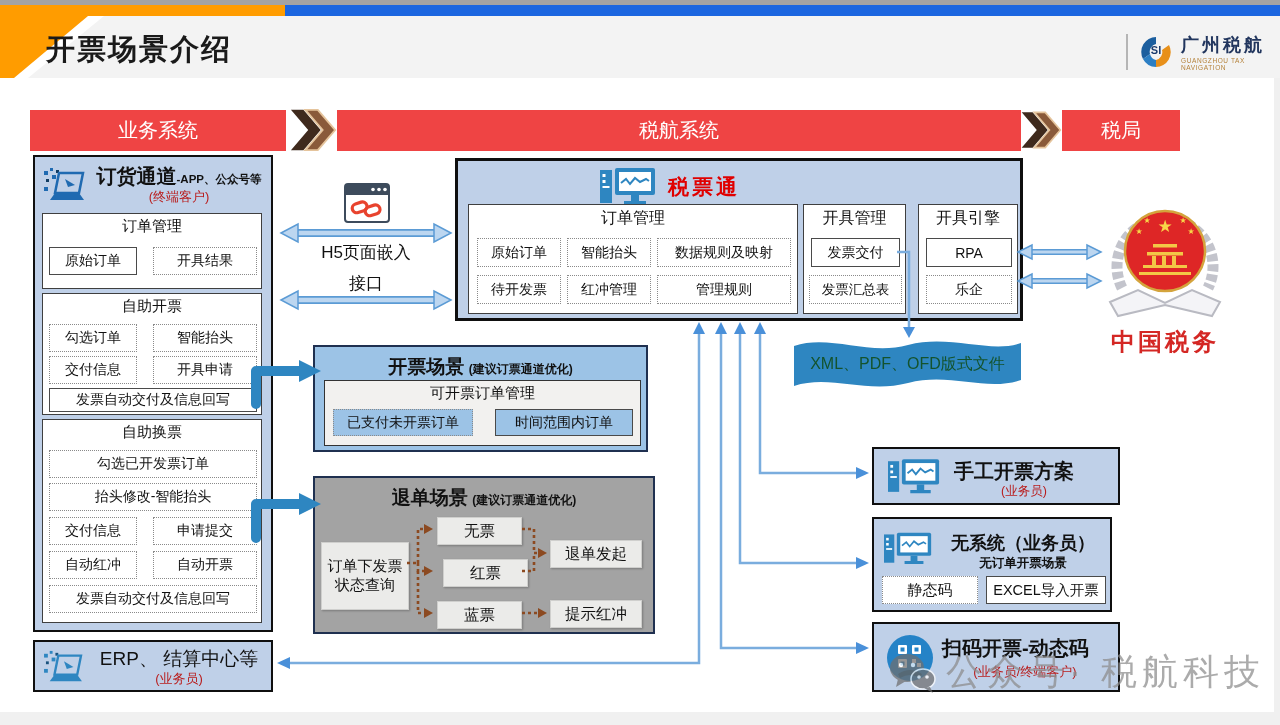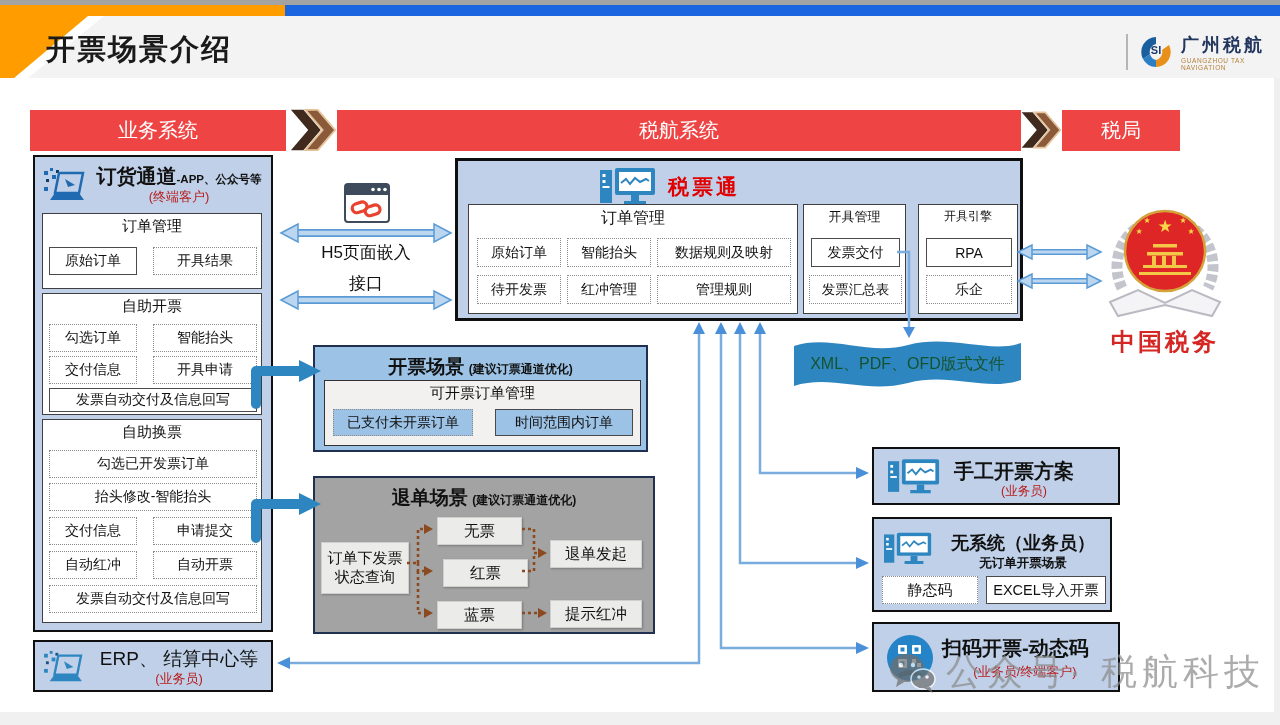--- a/index.html
+++ b/index.html
@@ -182,27 +182,27 @@
       <div class="boxhead" style="font-size:16px;">订单管理</div>
       <div class="it dot" style="left:8px;top:33px;width:84px;height:29px;">原始订单</div>
       <div class="it dot" style="left:98px;top:33px;width:84px;height:29px;">智能抬头</div>
       <div class="it dot" style="left:188px;top:33px;width:134px;height:29px;">数据规则及映射</div>
       <div class="it dot" style="left:8px;top:70px;width:84px;height:29px;">待开发票</div>
       <div class="it dot" style="left:98px;top:70px;width:84px;height:29px;">红冲管理</div>
       <div class="it dot" style="left:188px;top:70px;width:134px;height:29px;">管理规则</div>
     </div>
 
     <div class="wbox abs" style="left:345px;top:43px;width:103px;height:110px;">
-      <div class="boxhead" style="font-size:13px;">开具管理</div>
+      <div class="boxhead" style="font-size:16px;">开具管理</div>
       <div class="it" style="left:7px;top:33px;width:89px;height:29px;">发票交付</div>
       <div class="it dot" style="left:5px;top:70px;width:93px;height:29px;font-size:13.5px;">发票汇总表</div>
     </div>
 
     <div class="wbox abs" style="left:460px;top:43px;width:100px;height:110px;">
-      <div class="boxhead" style="font-size:12px;">开具引擎</div>
+      <div class="boxhead" style="font-size:16px;">开具引擎</div>
       <div class="it" style="left:7px;top:33px;width:86px;height:29px;">RPA</div>
       <div class="it dot" style="left:7px;top:70px;width:86px;height:29px;">乐企</div>
     </div>
   </div>
 
   <div class="abs" style="left:790px;top:332px;width:235px;height:62px;">
     <svg width="235" height="62" viewBox="0 0 235 62">
       <path d="M4,14 C40,2 78,24 118,13 C160,2 200,22 231,11 L231,48 C196,60 160,40 118,51 C76,62 40,42 4,54 Z" fill="#2e86c1"></path>
     </svg>
     <div class="abs flexc" style="left:0;top:17px;width:235px;height:30px;color:#14532d;font-size:16px;">XML、PDF、OFD版式文件</div>
@@ -218,21 +218,21 @@
       <div class="it dot blue" style="left:8px;top:28px;width:140px;height:27px;">已支付未开票订单</div>
       <div class="it blue" style="left:170px;top:28px;width:138px;height:27px;">时间范围内订单</div>
     </div>
   </div>
 
   <div class="abs scene" style="left:313px;top:476px;width:342px;height:158px;background:#a3a3a3;">
     <div class="scene-title">
       <b>退单场景</b>
       <span class="note">(建议订票通道优化)</span>
     </div>
-    <div class="it gray" style="left:6px;top:64px;width:88px;height:52px;flex-direction:column;font-size:15px;line-height:1.25;">
+    <div class="it gray" style="left:6px;top:64px;width:88px;height:68px;flex-direction:column;font-size:15px;line-height:1.25;">
       <span>订单下发票</span>
       <span>状态查询</span>
     </div>
     <div class="it gray" style="left:122px;top:39px;width:85px;height:28px;font-size:15.5px;">无票</div>
     <div class="it gray" style="left:122px;top:81px;width:85px;height:28px;font-size:15.5px;margin-left:6px;">红票</div>
     <div class="it gray" style="left:122px;top:123px;width:85px;height:28px;font-size:15.5px;">蓝票</div>
     <div class="it gray" style="left:235px;top:62px;width:92px;height:28px;font-size:15.5px;">退单发起</div>
     <div class="it gray" style="left:235px;top:122px;width:92px;height:28px;font-size:15.5px;">提示红冲</div>
   </div>
 

